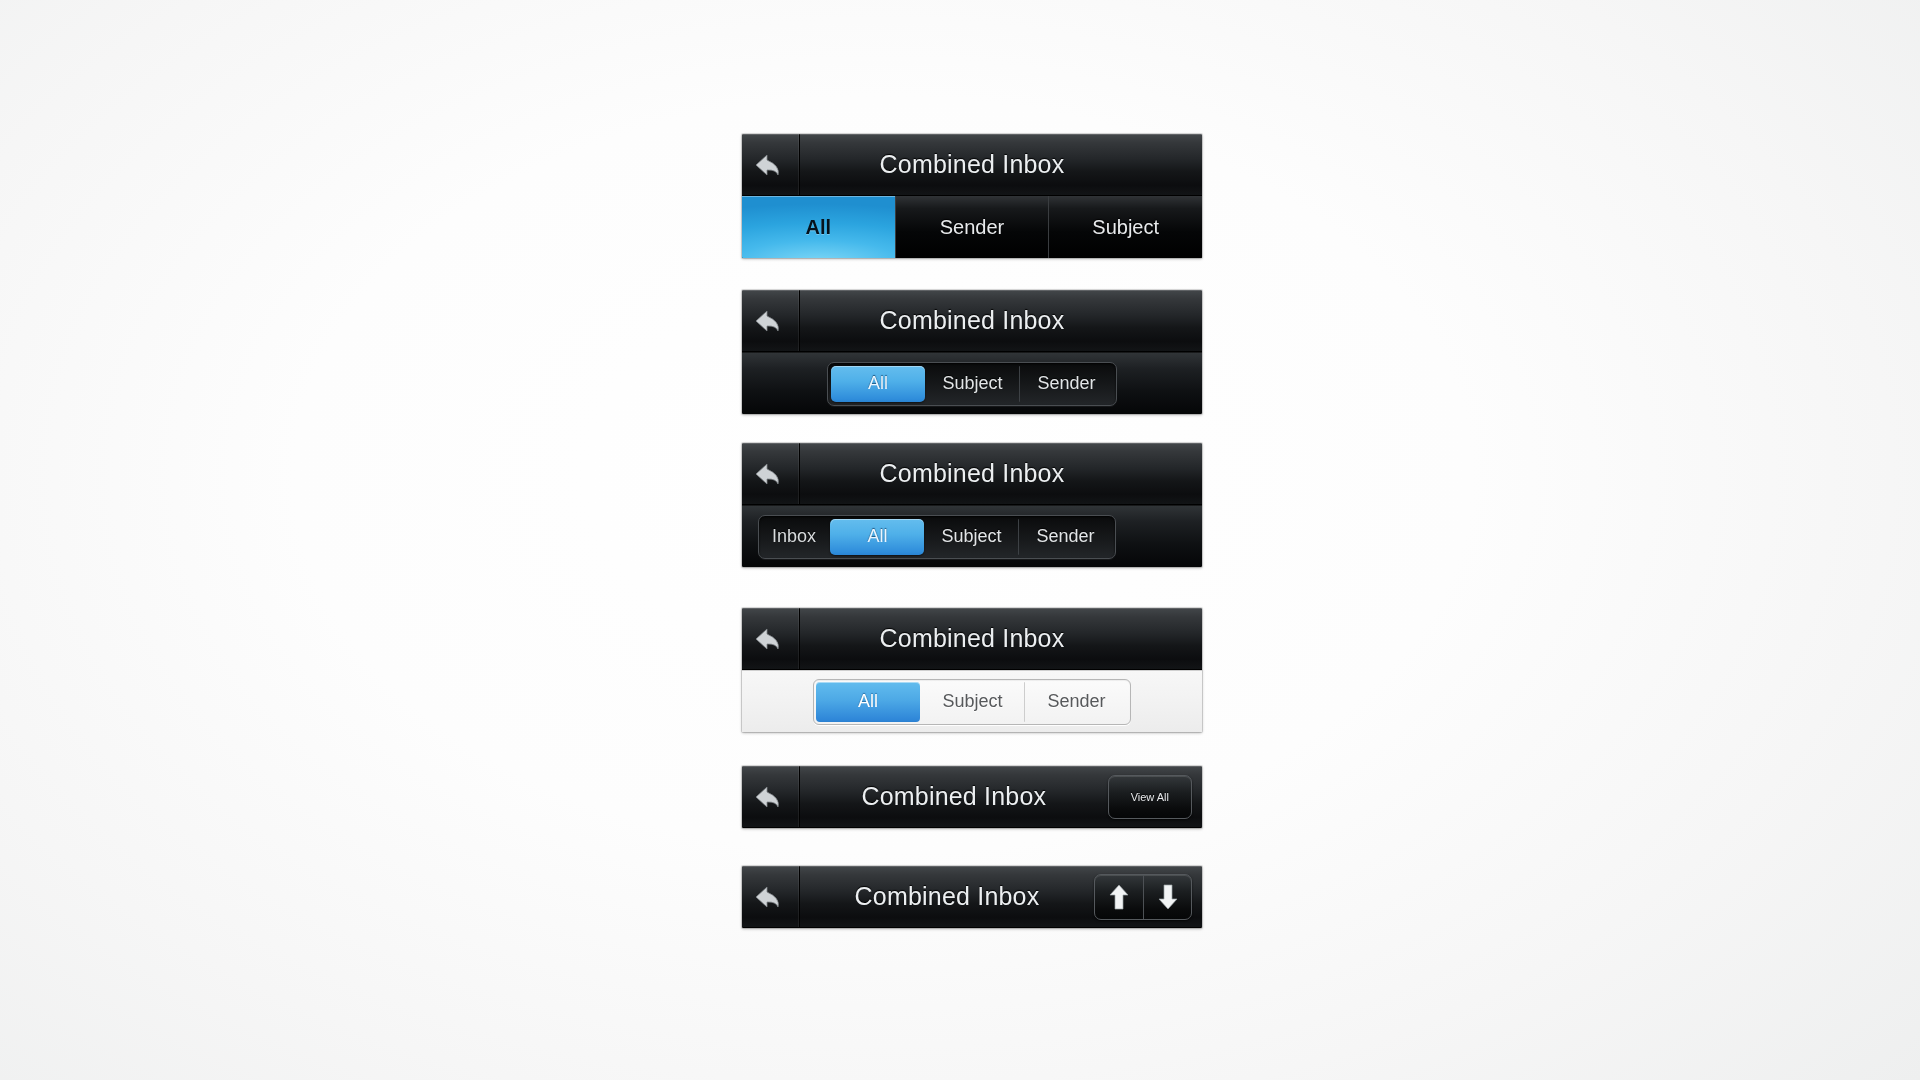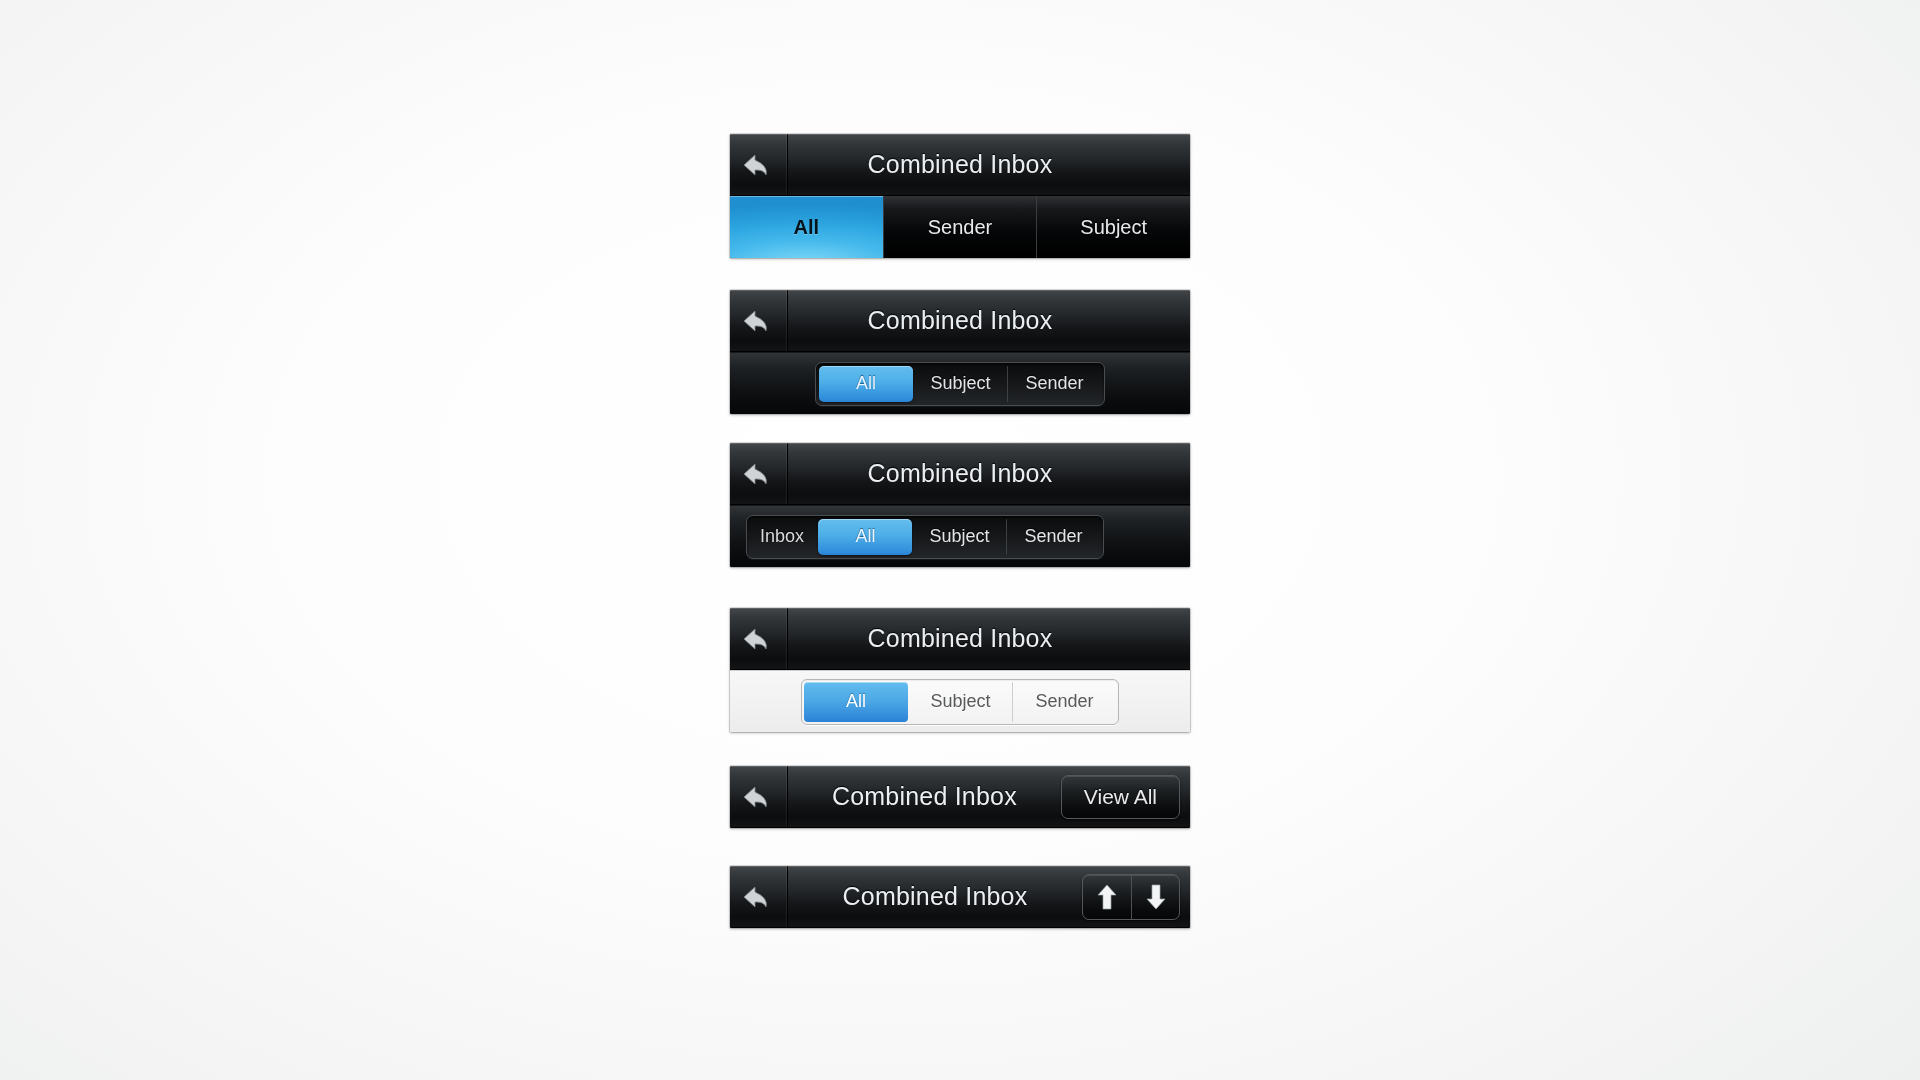--- a/index.html
+++ b/index.html
@@ -20,21 +20,21 @@
     position: absolute;
     left: 730px;
     top: 0;
     width: 460px;
     height: 1080px;
   }
 
   
   .variant {
     position: absolute;
-    left: 0;
+    left: 12px;
     width: 460px;
     border-radius: 1px;
     overflow: hidden;
     box-shadow: 0 1px 3px rgba(0,0,0,0.30), 0 0 0 1px rgba(0,0,0,0.12);
   }
 
   .titlebar {
     position: relative;
     height: 62px;
     display: flex;
@@ -199,21 +199,21 @@
     padding-right: 10px;
   }
 
   .pillbtn {
     display: flex;
     align-items: center;
     justify-content: center;
     height: 44px;
     padding: 0 22px;
     border-radius: 7px;
-    font-size: 21px;
+    font-size: 11px;
     color: #e8eaec;
     text-shadow: 0 -1px 1px rgba(0,0,0,0.9);
     background: linear-gradient(to bottom, #34383b 0%, #1b1e20 38%, #0a0b0c 78%, #050607 100%);
     border: 1px solid #55595d;
     box-shadow: inset 0 1px 0 rgba(255,255,255,0.12), 0 1px 2px rgba(0,0,0,0.7);
     cursor: pointer;
     white-space: nowrap;
   }
 
   .arrowgroup {

